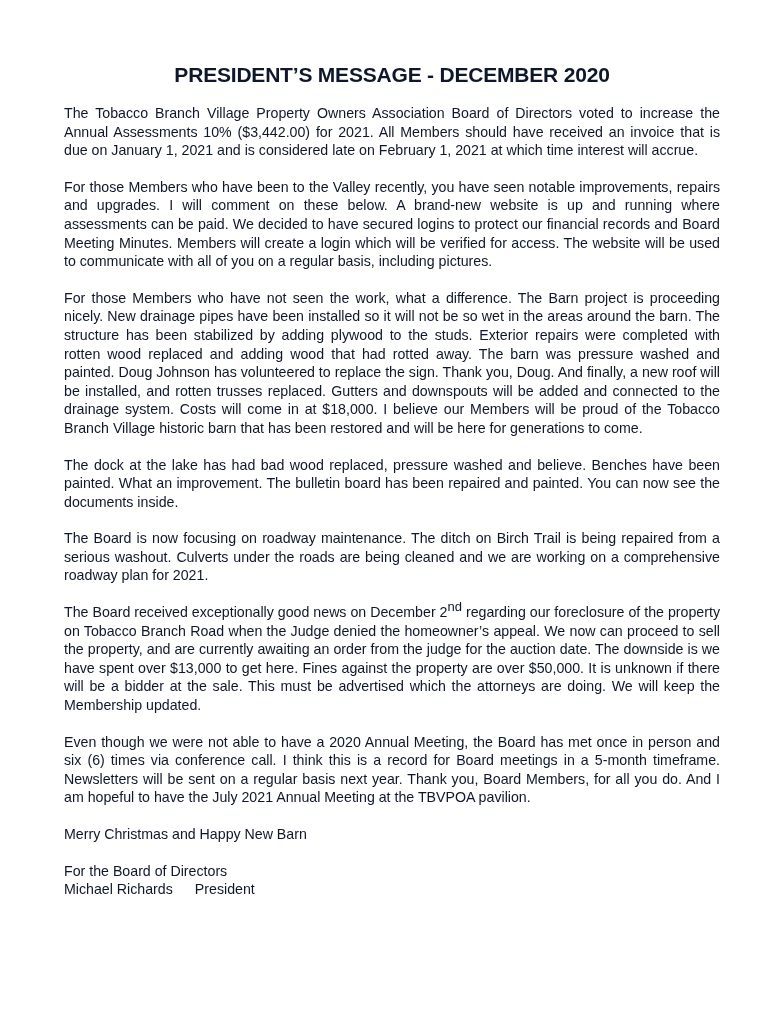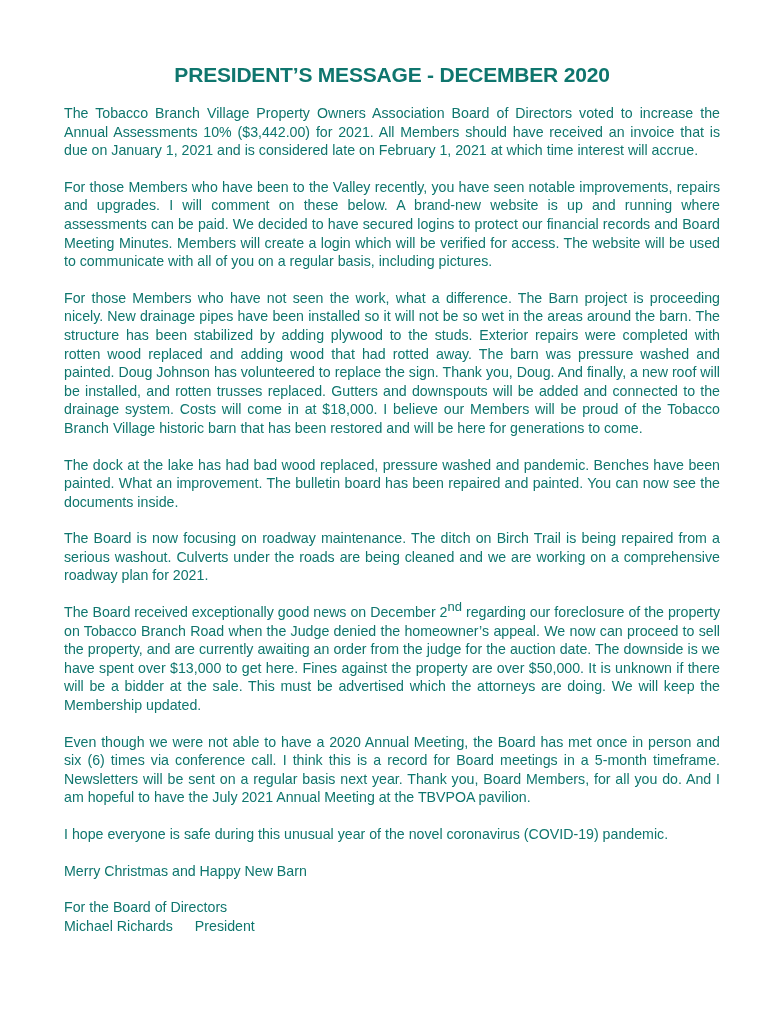--- a/index.html
+++ b/index.html
@@ -1,35 +1,34 @@
 <!DOCTYPE html>
 <html><head>
 <meta charset="utf-8">
 <style>
   html, body { margin:0; padding:0; background:#ffffff; }
   body { width:782px; height:1012px; overflow:hidden; position:relative; }
-  .page { position:absolute; left:64px; top:62px; width:656px; color:#0f766e; font-family:"Liberation Sans", sans-serif; font-size:14.2px; line-height:18.6px; }
+  .page { position:absolute; left:64px; top:62px; width:656px; color:#0f172a; font-family:"Liberation Sans", sans-serif; font-size:14.2px; line-height:18.6px; }
   h1 { margin:0 0 16px 0; text-align:center; font-family:"Liberation Sans", sans-serif; font-weight:bold; font-size:21px; line-height:26px; letter-spacing:-0.2px; }
   p { margin:9px 0 18px 0; text-align:justify; }
   p.left { text-align:left; }
   sup { font-size:13px; line-height:0; vertical-align:super; }
   .sig { margin:0; }
   .tab { display:inline-block; width:22px; }
 </style>
 </head>
 <body>
 
 <div class="page">
   <h1>PRESIDENT’S MESSAGE - DECEMBER 2020</h1>
   <p>The Tobacco Branch Village Property Owners Association Board of Directors voted to increase the Annual Assessments 10% ($3,442.00) for 2021.  All Members should have received an invoice that is due on January 1, 2021 and is considered late on February 1, 2021 at which time interest will accrue.</p>
   <p>For those Members who have been to the Valley recently, you have seen notable improvements, repairs and upgrades.  I will comment on these below.  A brand-new website is up and running where assessments can be paid.  We decided to have secured logins to protect our financial records and Board Meeting Minutes.  Members will create a login which will be verified for access.  The website will be used to communicate with all of you on a regular basis, including pictures.</p>
   <p>For those Members who have not seen the work, what a difference.  The Barn project is proceeding nicely.  New drainage pipes have been installed so it will not be so wet in the areas around the barn.  The structure has been stabilized by adding plywood to the studs.  Exterior repairs were completed with rotten wood replaced and adding wood that had rotted away.  The barn was pressure washed and painted.  Doug Johnson has volunteered to replace the sign.  Thank you, Doug.  And finally, a new roof will be installed, and rotten trusses replaced.  Gutters and downspouts will be added and connected to the drainage system.  Costs will come in at $18,000.  I believe our Members will be proud of the Tobacco Branch Village historic barn that has been restored and will be here for generations to come.</p>
-  <p>The dock at the lake has had bad wood replaced, pressure washed and pandemic.  Benches have been painted.  What an improvement.  The bulletin board has been repaired and painted.  You can now see the documents inside.</p>
+  <p>The dock at the lake has had bad wood replaced, pressure washed and believe.  Benches have been painted.  What an improvement.  The bulletin board has been repaired and painted.  You can now see the documents inside.</p>
   <p>The Board is now focusing on roadway maintenance.  The ditch on Birch Trail is being repaired from a serious washout.  Culverts under the roads are being cleaned and we are working on a comprehensive roadway plan for 2021.</p>
   <p><span>The Board received exceptionally good news on December 2</span><sup>nd</sup><span> regarding our foreclosure of the property on Tobacco Branch Road when the Judge denied the homeowner’s appeal.  We now can proceed to sell the property, and are currently awaiting an order from the judge for the auction date.  The downside is we have spent over $13,000 to get here.  Fines against the property are over $50,000.  It is unknown if there will be a bidder at the sale.  This must be advertised which the attorneys are doing.  We will keep the Membership updated.</span></p>
   <p>Even though we were not able to have a 2020 Annual Meeting, the Board has met once in person and six (6) times via conference call.  I think this is a record for Board meetings in a 5-month timeframe.  Newsletters will be sent on a regular basis next year.  Thank you, Board Members, for all you do.  And I am hopeful to have the July 2021 Annual Meeting at the TBVPOA pavilion.</p>
-  <p class="left">I hope everyone is safe during this unusual year of the novel coronavirus (COVID-19) pandemic.</p>
   <p class="left">Merry Christmas and Happy New Barn</p>
   <div class="sig">
     <div>For the Board of Directors</div>
     <div><span>Michael Richards</span><span class="tab"></span><span>President</span></div>
   </div>
 </div>
 
 </body></html>

